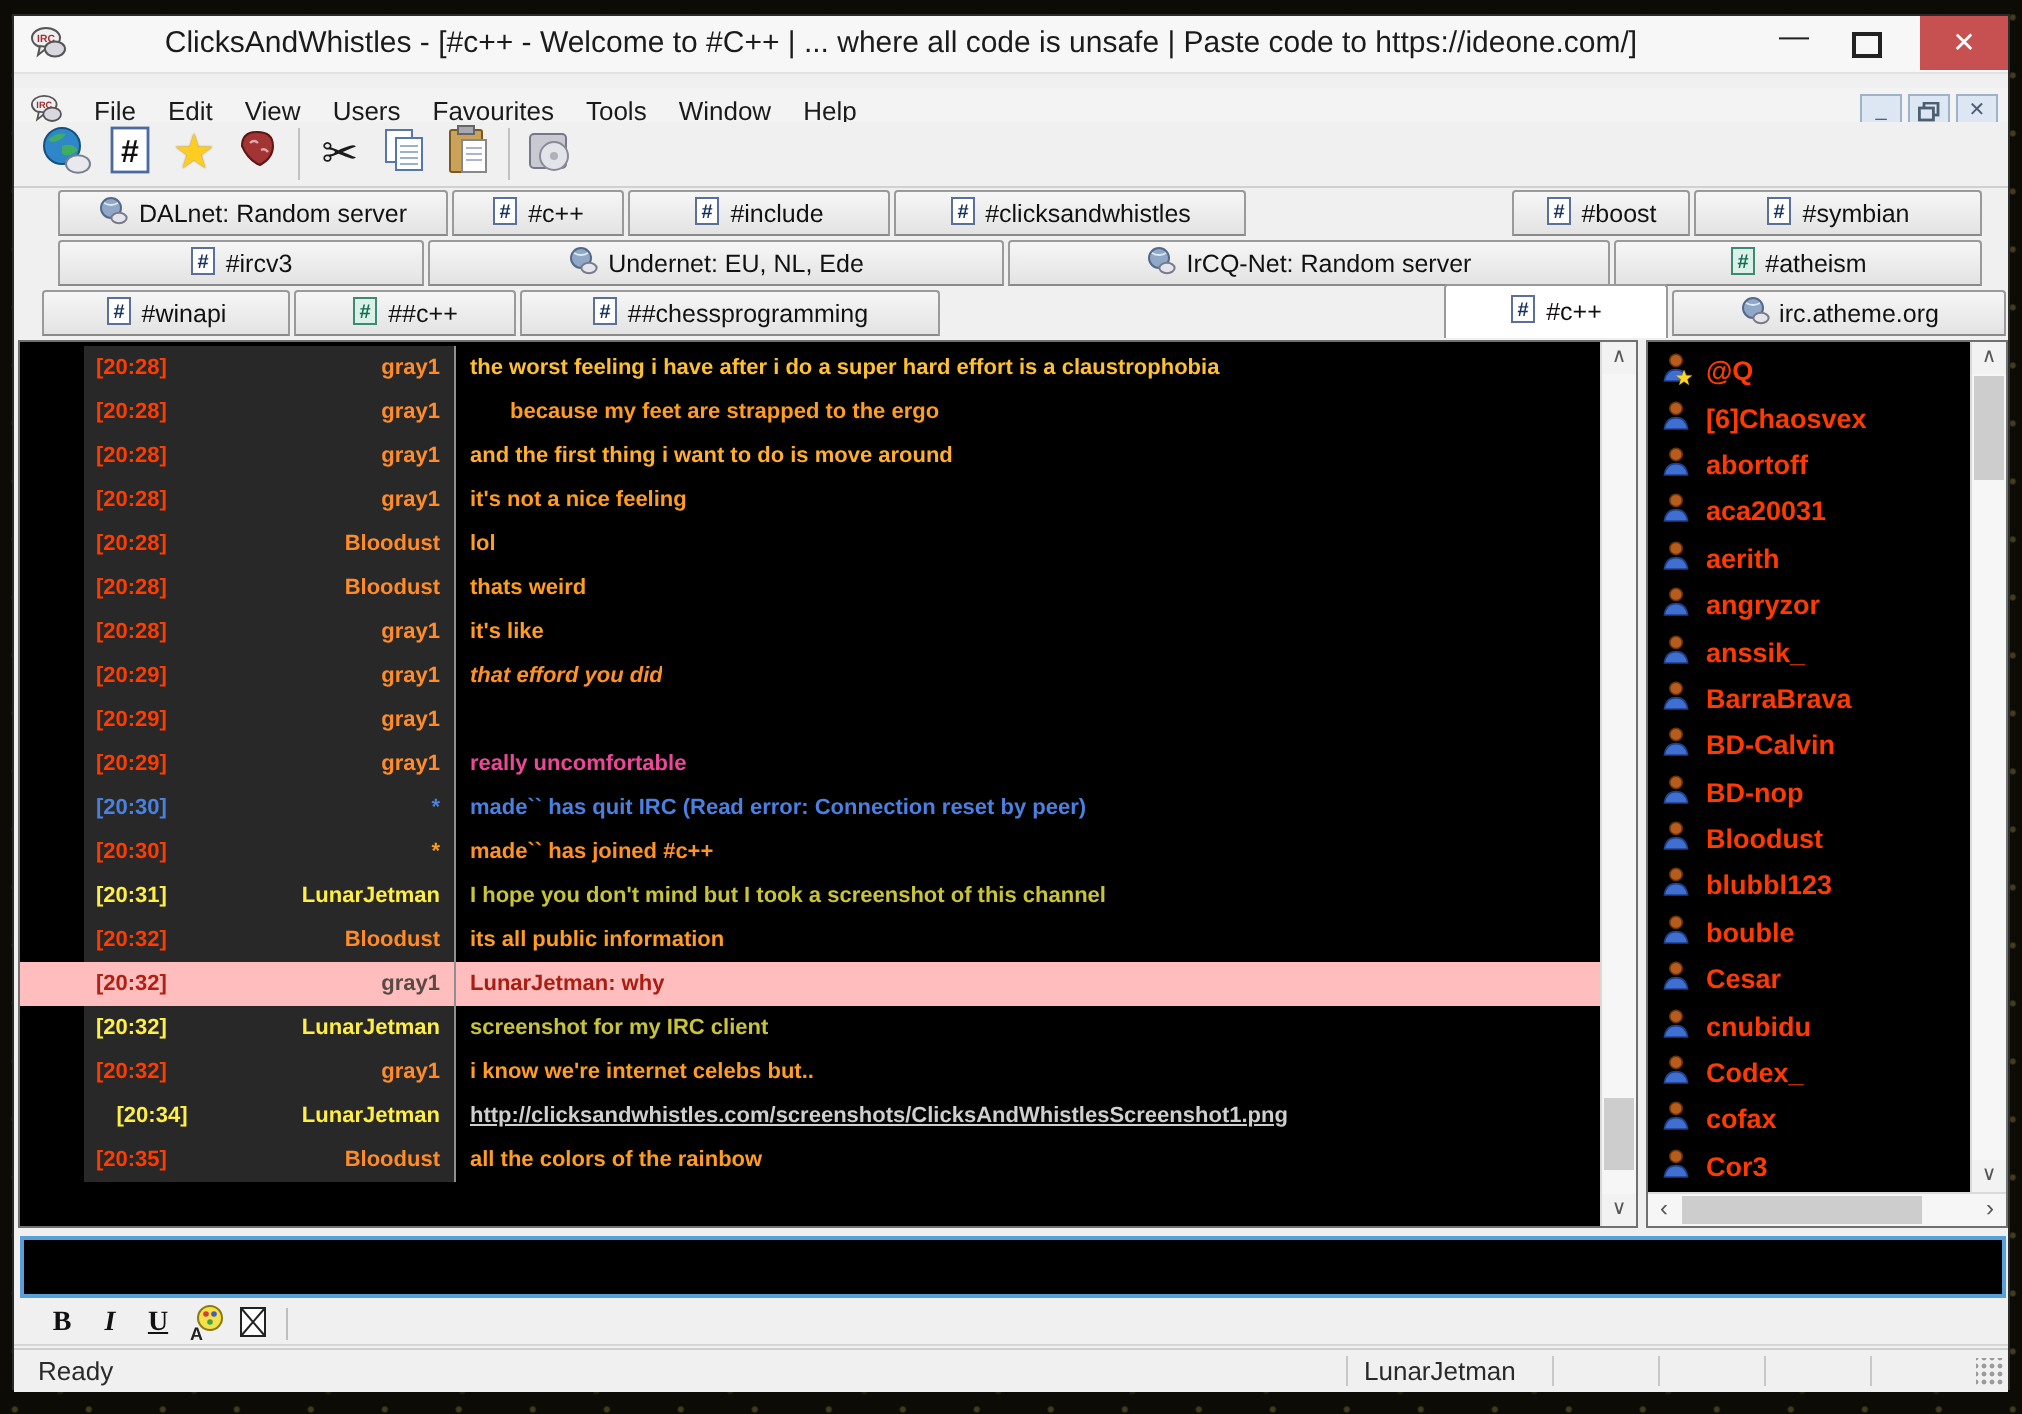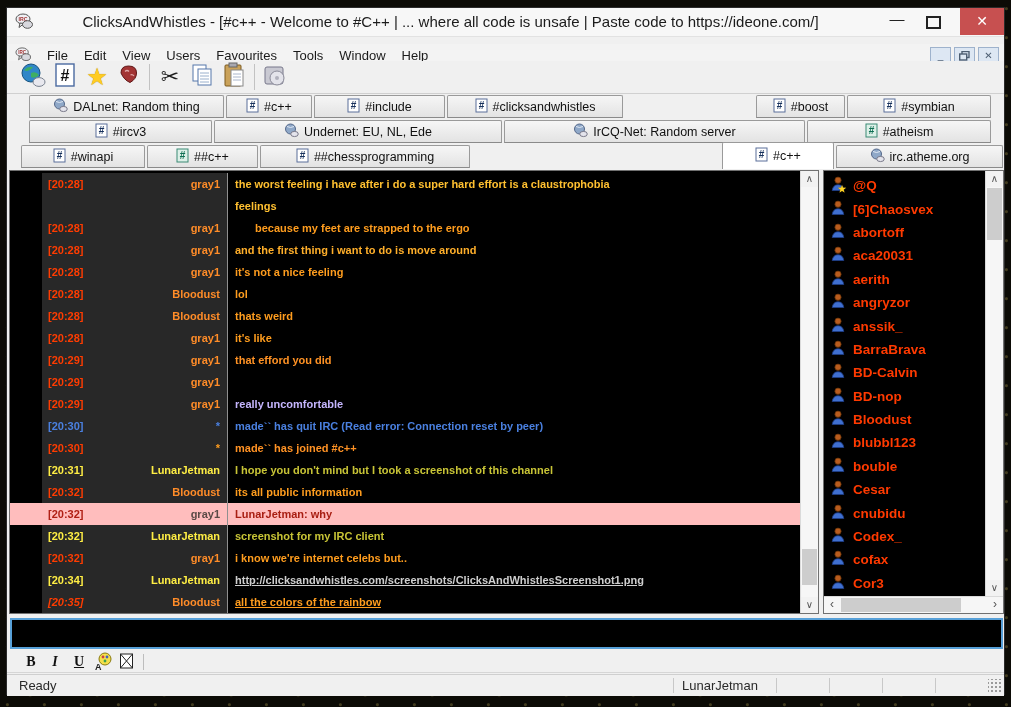--- a/index.html
+++ b/index.html
@@ -201,21 +201,21 @@
       </span>
   </div>
 
   <div class="tabs row1">
     <div class="tab" style="left:22px;width:195px">
         <span><svg width="15" height="15" viewBox="0 0 15 15">
             <circle cx="6.5" cy="6" r="5" fill="#8fa8c8" stroke="#55688a"></circle>
             <path d="M3 3.5 Q6.5 5.5 10 3.5" stroke="#e0e8f4" fill="none"></path>
             <ellipse cx="10.5" cy="11" rx="3.8" ry="2.6" fill="#e4e4ec" stroke="#7a7a8a"></ellipse>
           </svg></span>
-        <span>DALnet: Random thing</span>
+        <span>DALnet: Random server</span>
       </div>
     <div class="tab" style="left:219px;width:86px">
         <span><svg width="13" height="15" viewBox="0 0 13 15">
             <rect x="1" y="1" width="11" height="13" fill="#fff" stroke="#5a6f9a"></rect>
             <text x="6.5" y="11" font-size="10" font-weight="bold" fill="#16305c" text-anchor="middle">#</text>
           </svg></span>
         <span>#c++</span>
       </div>
     <div class="tab" style="left:307px;width:131px">
         <span><svg width="13" height="15" viewBox="0 0 13 15">
@@ -322,27 +322,20 @@
       <div class="chatlines">
         <div class="crow">
             <span class="gut">
               <span class="ts" style="color: rgb(255, 60, 0);">[20:28]</span>
               <span class="nick" style="color: rgb(255, 140, 40);">gray1</span>
             </span>
             <span class="msg" style="color: rgb(255, 192, 48);">the worst feeling i have after i do a super hard effort is a claustrophobia</span>
           </div>
         <div class="crow">
             <span class="gut">
-              <span class="ts"></span>
-              <span class="nick"></span>
-            </span>
-            <span class="msg" style="color: rgb(255, 192, 48);">feelings</span>
-          </div>
-        <div class="crow">
-            <span class="gut">
               <span class="ts" style="color: rgb(255, 60, 0);">[20:28]</span>
               <span class="nick" style="color: rgb(255, 140, 40);">gray1</span>
             </span>
             <span class="msg" style="color: rgb(255, 157, 30); margin-left: 20px;">because my feet are strapped to the ergo</span>
           </div>
         <div class="crow">
             <span class="gut">
               <span class="ts" style="color: rgb(255, 60, 0);">[20:28]</span>
               <span class="nick" style="color: rgb(255, 140, 40);">gray1</span>
             </span>
@@ -374,34 +367,34 @@
               <span class="ts" style="color: rgb(255, 60, 0);">[20:28]</span>
               <span class="nick" style="color: rgb(255, 140, 40);">gray1</span>
             </span>
             <span class="msg" style="color: rgb(255, 157, 30);">it's like</span>
           </div>
         <div class="crow">
             <span class="gut">
               <span class="ts" style="color: rgb(255, 60, 0);">[20:29]</span>
               <span class="nick" style="color: rgb(255, 140, 40);">gray1</span>
             </span>
-            <span class="msg" style="color: rgb(255, 146, 36);">that efford you did</span>
+            <span class="msg" style="color: rgb(255, 146, 36); font-style: italic;">that efford you did</span>
           </div>
         <div class="crow">
             <span class="gut">
               <span class="ts" style="color: rgb(255, 60, 0);">[20:29]</span>
               <span class="nick" style="color: rgb(255, 140, 40);">gray1</span>
             </span>
           </div>
         <div class="crow">
             <span class="gut">
               <span class="ts" style="color: rgb(255, 60, 0);">[20:29]</span>
               <span class="nick" style="color: rgb(255, 140, 40);">gray1</span>
             </span>
-            <span class="msg" style="color: #c4b5fd;">really uncomfortable</span>
+            <span class="msg" style="color: #ec4899;">really uncomfortable</span>
           </div>
         <div class="crow">
             <span class="gut">
               <span class="ts" style="color: rgb(74, 128, 224);">[20:30]</span>
               <span class="nick" style="color: rgb(74, 128, 224);">*</span>
             </span>
             <span class="msg" style="color: rgb(74, 128, 224); text-align: center;">made`` has quit IRC (Read error: Connection reset by peer)</span>
           </div>
         <div class="crow">
             <span class="gut">
@@ -440,31 +433,31 @@
           </div>
         <div class="crow">
             <span class="gut">
               <span class="ts" style="color: rgb(255, 60, 0);">[20:32]</span>
               <span class="nick" style="color: rgb(255, 140, 40);">gray1</span>
             </span>
             <span class="msg" style="color: rgb(255, 157, 30);">i know we're internet celebs but..</span>
           </div>
         <div class="crow">
             <span class="gut">
-              <span class="ts" style="color: rgb(255, 238, 68);">[20:34]</span>
+              <span class="ts" style="color: rgb(255, 238, 68); text-align: center;">[20:34]</span>
               <span class="nick" style="color: rgb(255, 238, 68);">LunarJetman</span>
             </span>
             <span class="msg link" style="color: rgb(207, 207, 207);">http://clicksandwhistles.com/screenshots/ClicksAndWhistlesScreenshot1.png</span>
           </div>
         <div class="crow">
             <span class="gut">
-              <span class="ts" style="color: rgb(255, 60, 0); font-style: italic;">[20:35]</span>
+              <span class="ts" style="color: rgb(255, 60, 0);">[20:35]</span>
               <span class="nick" style="color: rgb(255, 140, 40);">Bloodust</span>
             </span>
-            <span class="msg" style="color: rgb(255, 157, 30); text-decoration: underline;">all the colors of the rainbow</span>
+            <span class="msg" style="color: rgb(255, 157, 30);">all the colors of the rainbow</span>
           </div>
       </div>
       <div class="vscroll chat-vscroll">
         <div class="sbtn up">∧</div>
         <div class="sthumb" style="top:378px;height:36px"></div>
         <div class="sbtn down">∨</div>
       </div>
     </div>
 
     <div class="userpanel">

